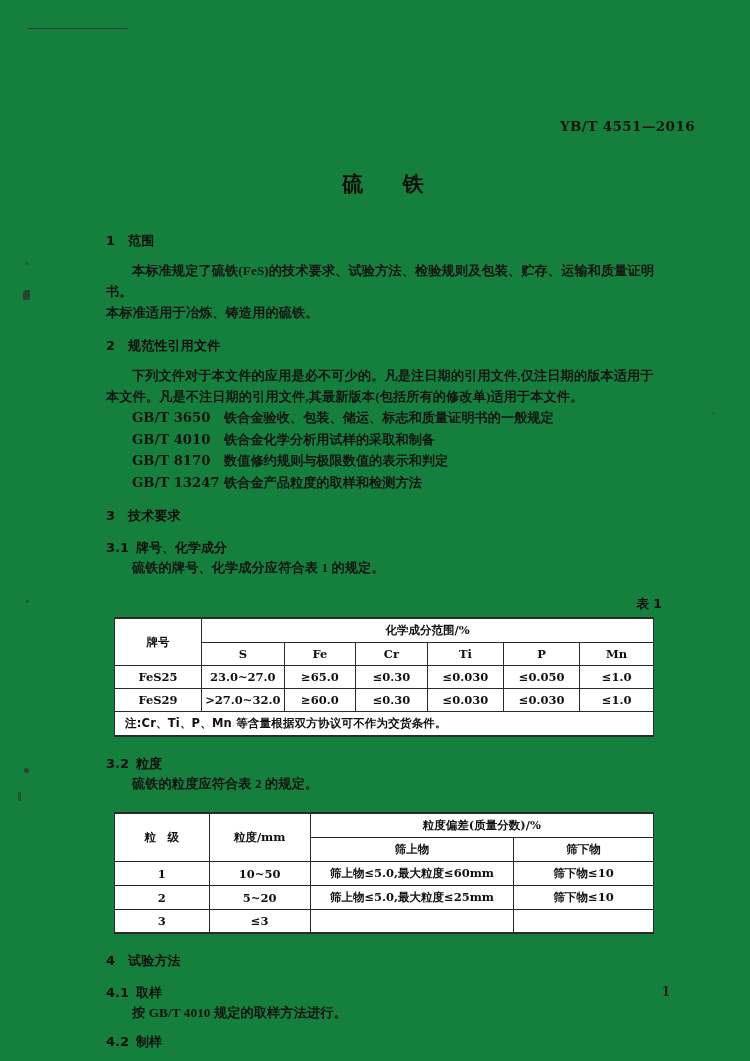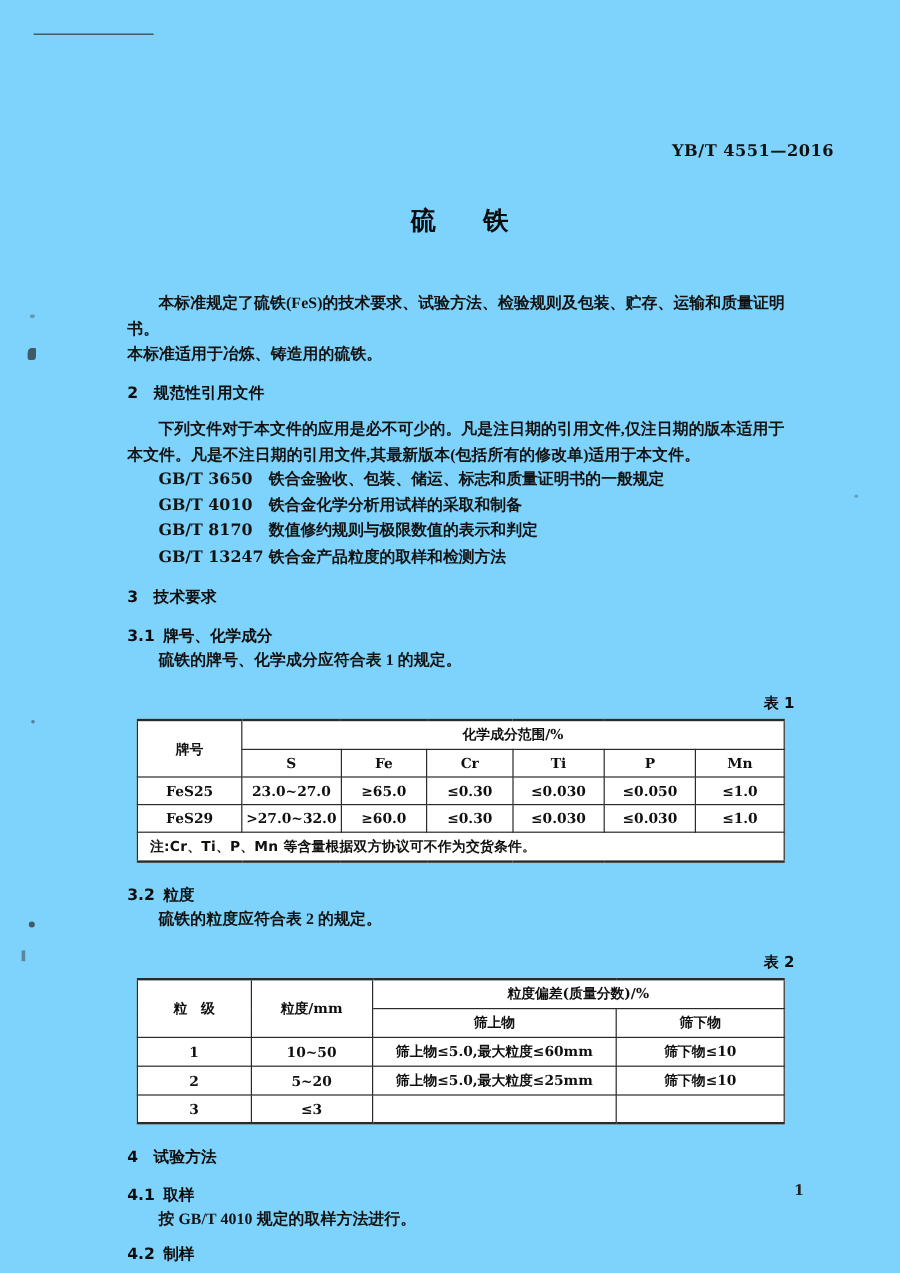--- a/index.html
+++ b/index.html
@@ -9,21 +9,21 @@
     background: #ffffff;
   }
   body {
     font-family: "DejaVu Serif", "Liberation Serif", serif;
     color: #111;
   }
   #page {
     position: relative;
     width: 750px;
     height: 1061px;
-    background: #7dd3fc;
+    background: #15803d;
     overflow: hidden;
   }
 
   
   .corner-rule {
     position: absolute;
     left: 28px;
     top: 28px;
     width: 100px;
     height: 0;
@@ -191,20 +191,23 @@
   <span class="speck s4"></span>
   <span class="speck s5"></span>
   <span class="speck s6"></span>
 
   <div class="doc-header">YB/T 4551—2016</div>
 
   <div class="doc-title">硫    铁</div>
 
   <div class="content">
 
+    <h2 class="sec">
+      <span class="num">1</span><span>范围</span>
+    </h2>
     <div class="gap-sm"></div>
     <p class="para indent">本标准规定了硫铁(FeS)的技术要求、试验方法、检验规则及包装、贮存、运输和质量证明书。</p>
     <p class="para">本标准适用于冶炼、铸造用的硫铁。</p>
 
     <div class="gap-md"></div>
 
     <h2 class="sec">
       <span class="num">2</span><span>规范性引用文件</span>
     </h2>
     <div class="gap-sm"></div>
@@ -285,21 +288,20 @@
     <div class="gap-lg"></div>
 
     <h3 class="subsec">
       <span class="num">3.2</span><span>粒度</span>
     </h3>
     <p class="para indent">硫铁的粒度应符合表 2 的规定。</p>
 
     <div class="gap-lg"></div>
 
     <div class="tbl-wrap">
-      <div class="table-caption">表 2</div>
       <table class="std">
         <thead>
           <tr>
             <th rowspan="2" style="width:92px" class="outer-top tall">粒　级</th>
             <th rowspan="2" style="width:98px" class="outer-top tall">粒度/mm</th>
             <th colspan="2" class="outer-top">粒度偏差(质量分数)/%</th>
           </tr>
           <tr>
             <th style="width:200px">筛上物</th>
             <th style="width:138px">筛下物</th>

